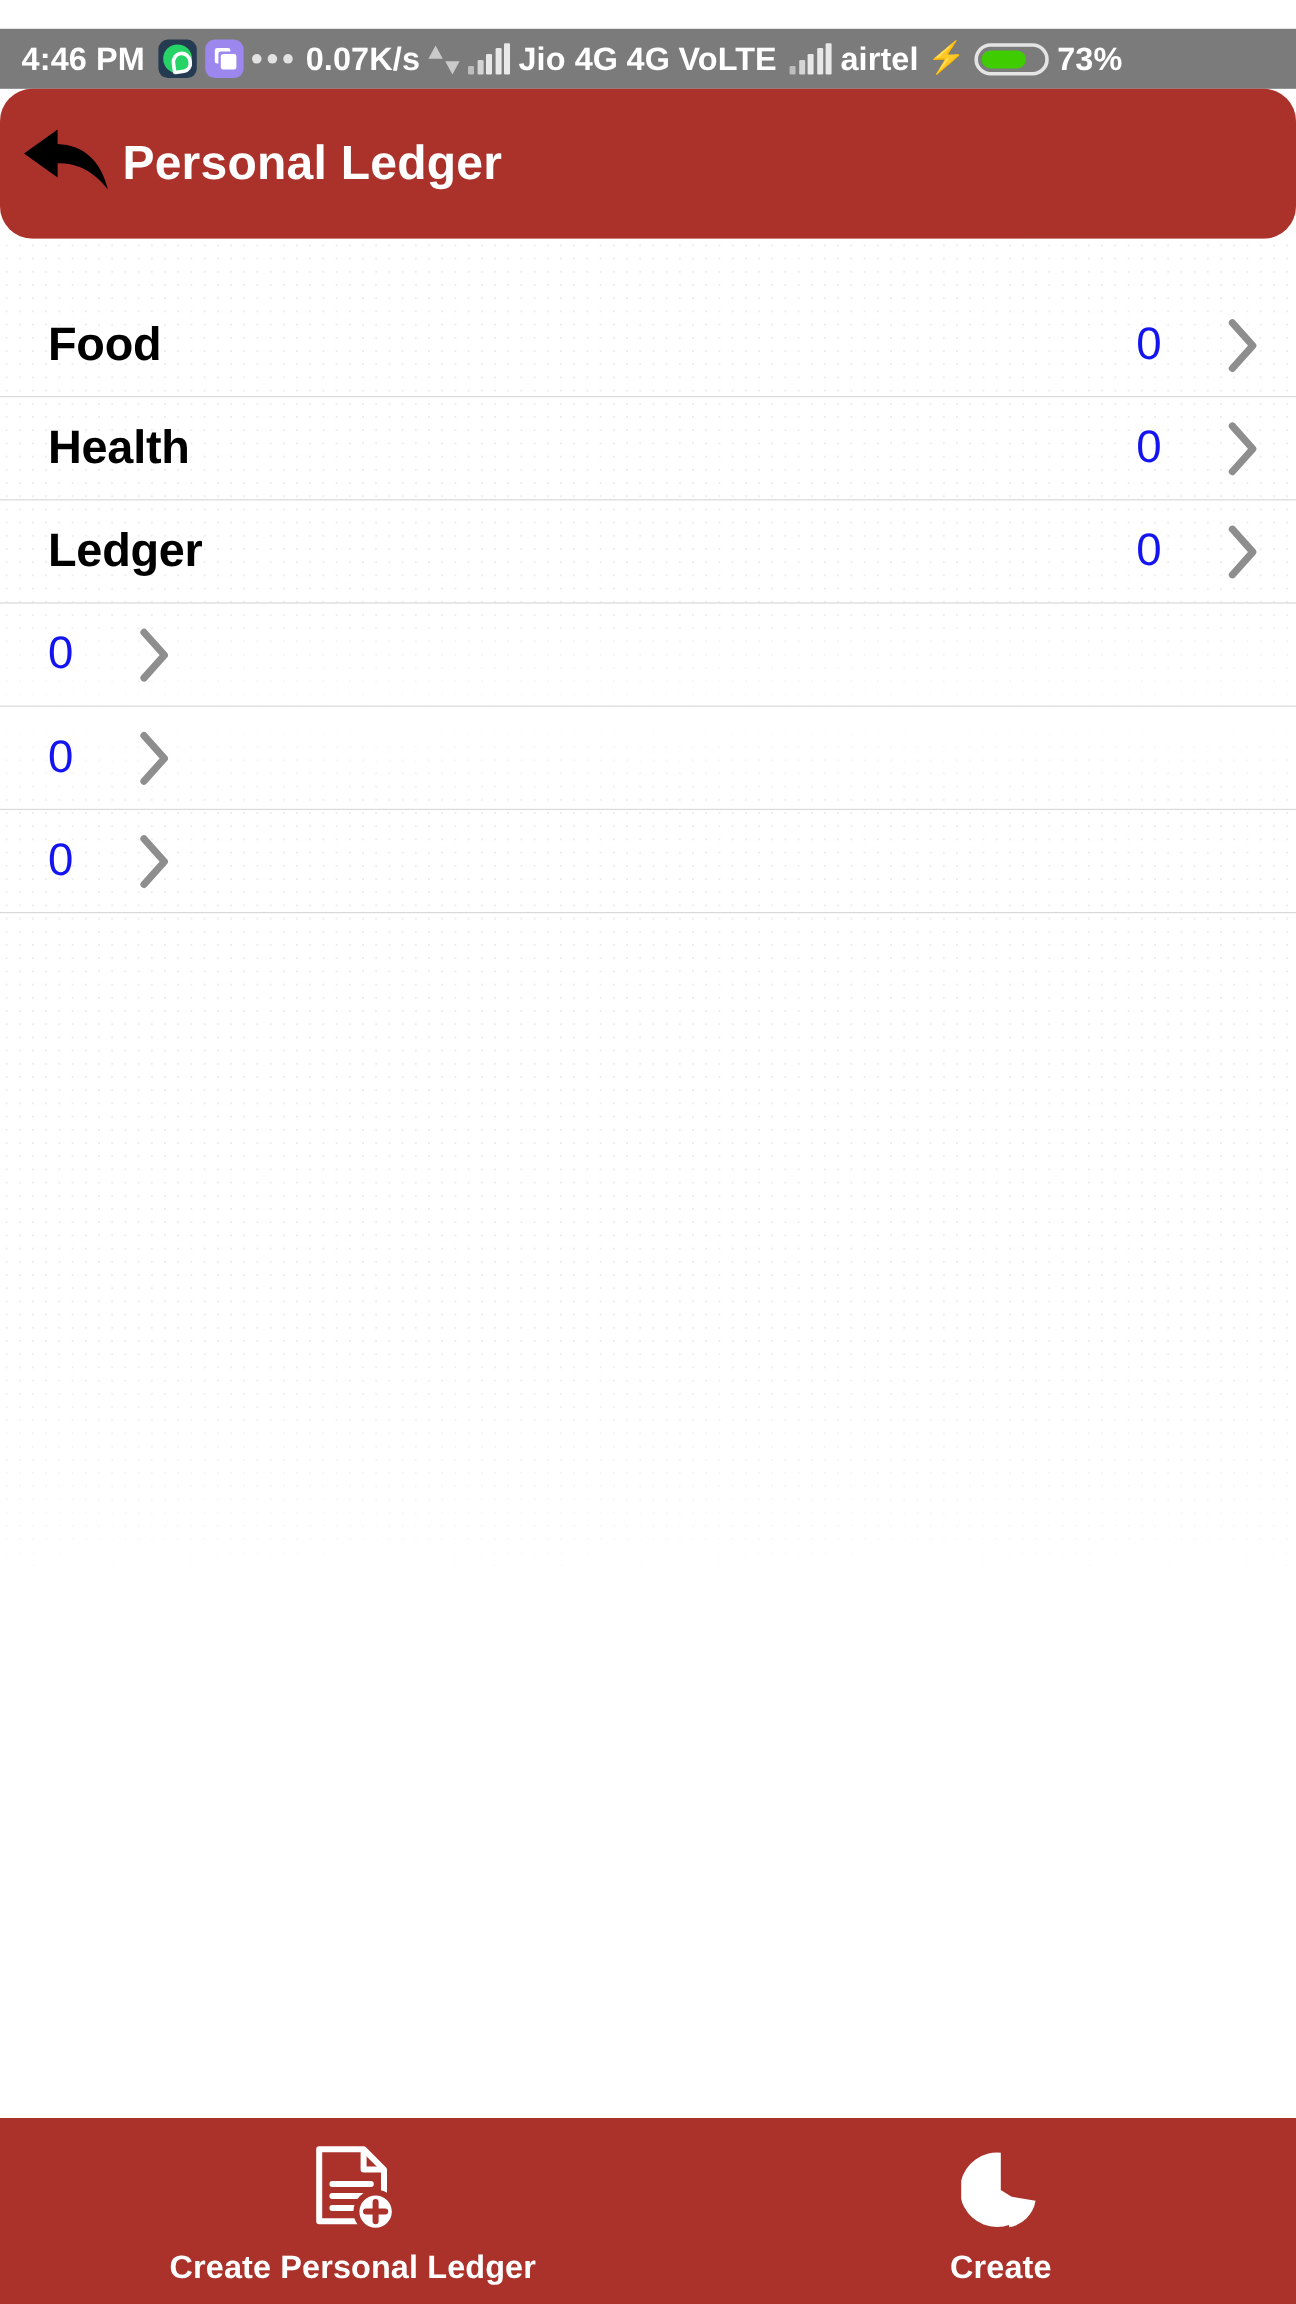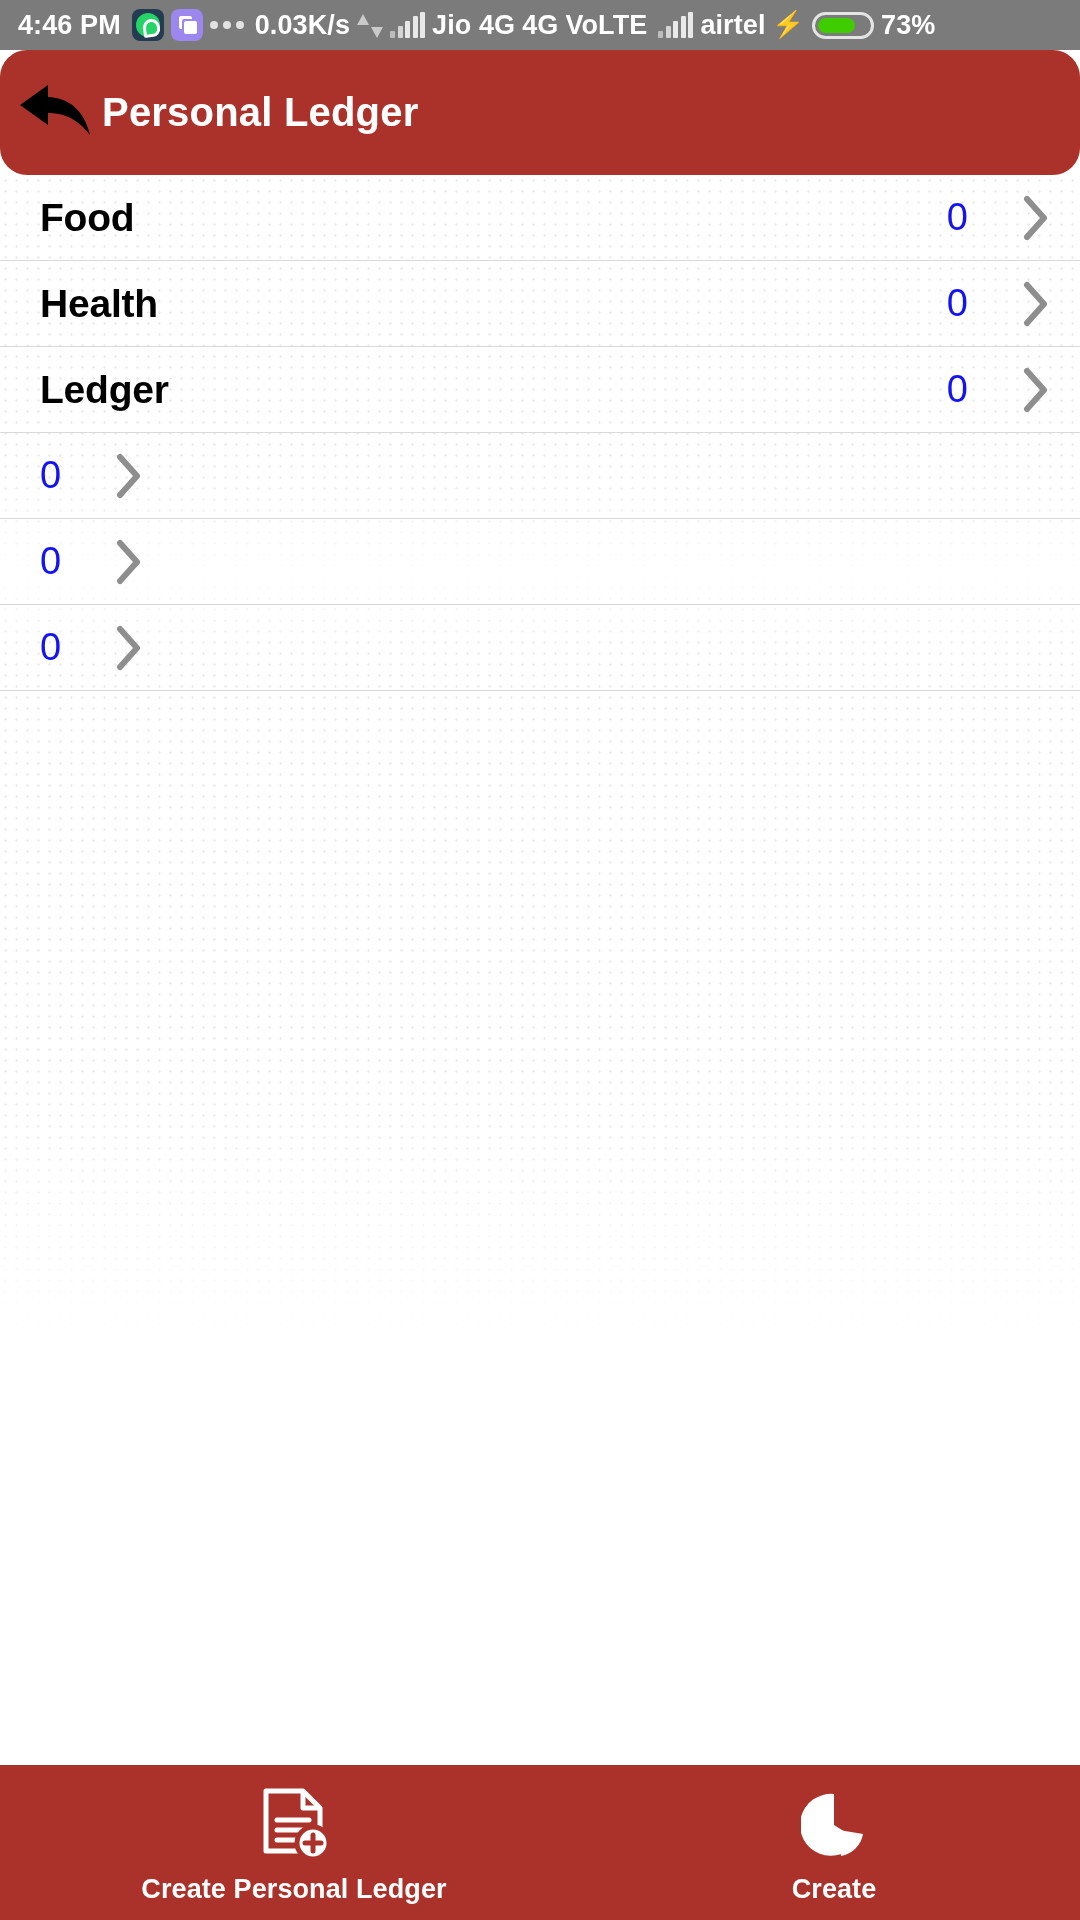--- a/index.html
+++ b/index.html
@@ -18,20 +18,21 @@
   
   #statusbar {
     height:50px; flex:0 0 50px;
     background:#7b7b7b;
     display:flex; align-items:center;
     padding:0 14px 0 18px;
     color:#ffffff;
     font-size:27px; font-weight:bold;
     letter-spacing:0.1px;
     white-space:nowrap;
+    margin-top:24px;
   }
   #statusbar .sb-text { line-height:1; }
   .sb-gap { width:11px; flex:0 0 11px; }
   .sb-gap-s { width:7px; flex:0 0 7px; }
 
   .app-ico { width:32px; height:32px; border-radius:8px; flex:0 0 32px; position:relative; }
   .app-ico.wa { background:#253b52; }
   .app-ico.wa::before {
     content:""; position:absolute; left:4px; top:4px; width:24px; height:24px;
     border-radius:50%; background:#25d366;
@@ -111,21 +112,21 @@
     background:linear-gradient(to bottom, rgba(255,255,255,0) 0%, #ffffff 38%, #ffffff 100%);
     pointer-events:none;
   }
   #content::before {
     content:"";
     position:absolute; left:0; right:0; top:300px; height:180px;
     background:linear-gradient(to bottom, rgba(255,255,255,0) 0%, rgba(255,255,255,0.92) 55%, rgba(255,255,255,0) 100%);
     pointer-events:none; z-index:1;
   }
 
-  #cat-list { position:relative; z-index:2; }
+  #cat-list { position:relative; z-index:2; padding-top:46px; }
 
   .row {
     height:86px;
     display:flex; align-items:center;
     padding:0 28px 0 40px;
     border-bottom:1px solid #d9d9d9;
     position:relative;
   }
   .row .label {
     font-size:39px; font-weight:bold; color:#000000;
@@ -171,21 +172,21 @@
     <span class="app-ico wa"></span>
     <span class="sb-gap-s"></span>
     <span class="app-ico purple"></span>
     <span class="sb-gap-s"></span>
     <span class="dots">
         <i></i>
         <i></i>
         <i></i>
       </span>
     <span class="sb-gap"></span>
-    <span class="sb-text">0.03K/s</span>
+    <span class="sb-text">0.07K/s</span>
     <span class="sb-gap-s"></span>
     <span class="xfer">
       <span class="ar up"></span>
         <span class="ar dn"></span>
     </span>
     <span class="sb-gap-s"></span>
     <span class="sig">
         <b></b>
         <b></b>
         <b></b>

